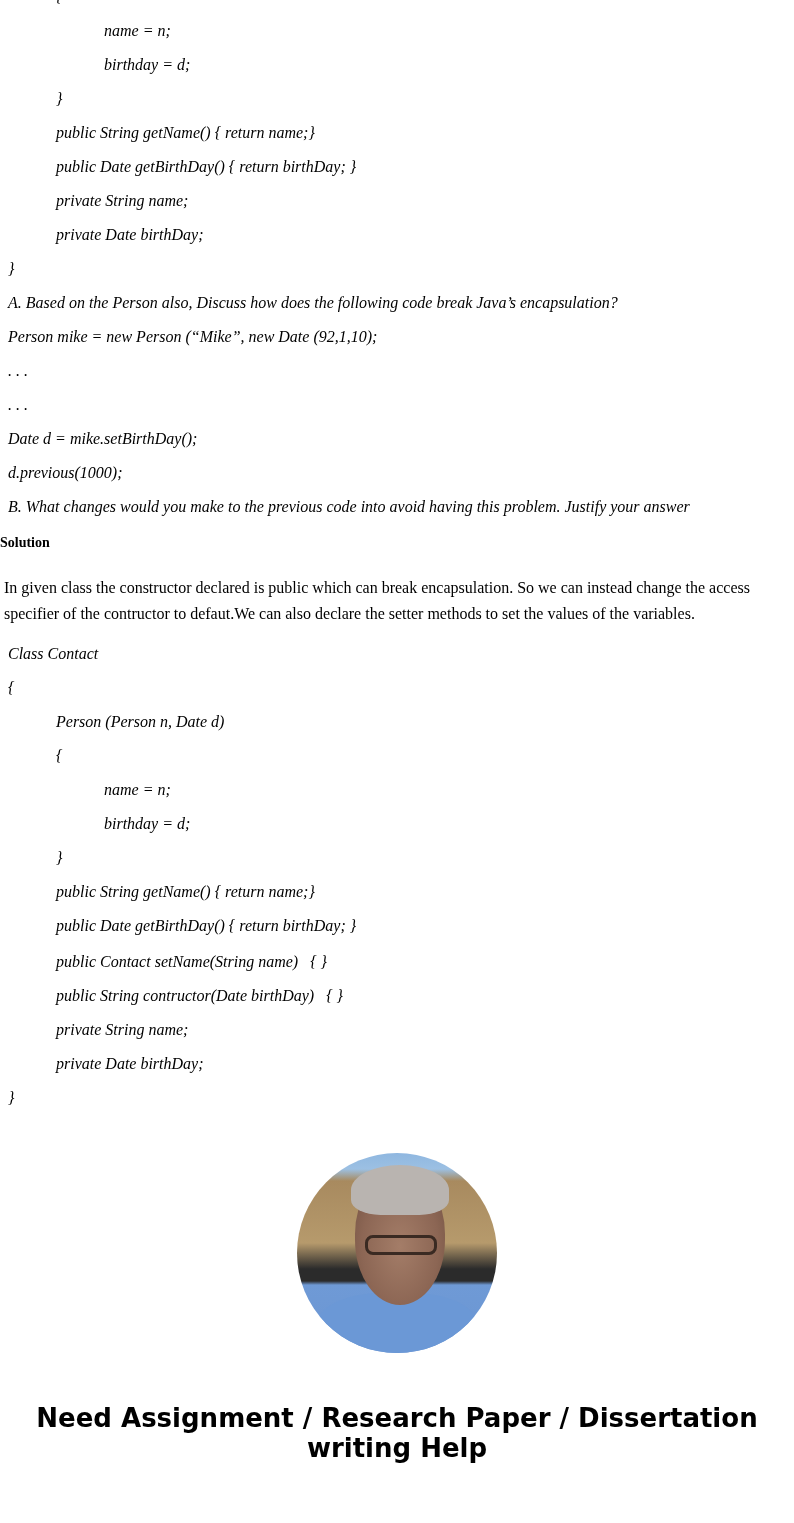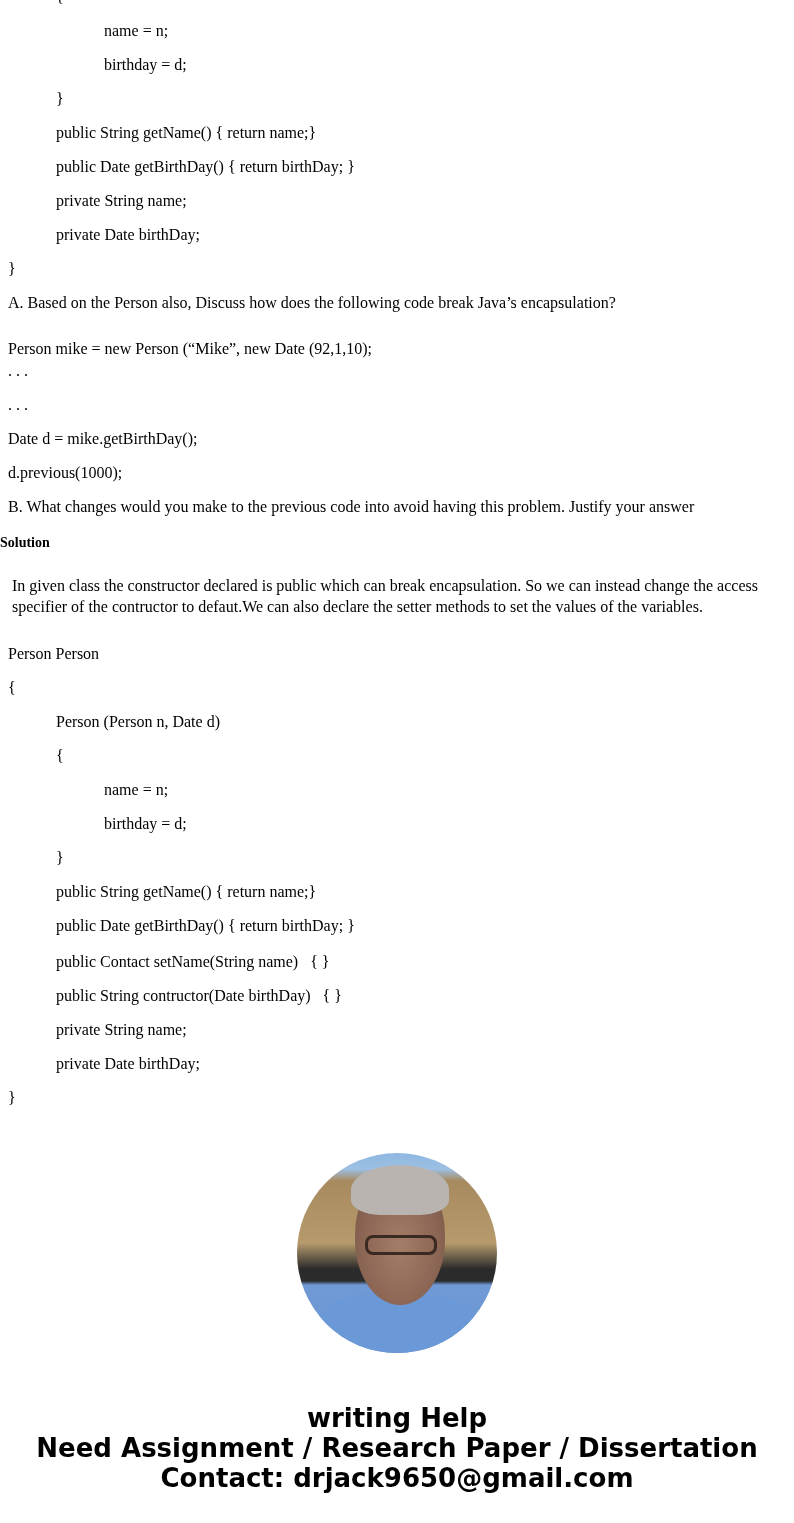--- a/index.html
+++ b/index.html
@@ -1,25 +1,25 @@
 <!DOCTYPE html>
 <html><head>
   <meta charset="utf-8">
   <style>
     html, body { margin: 0; padding: 0; background: #ffffff; }
     body {
       width: 794px; height: 1523px; position: relative; overflow: hidden;
       font-family: "Liberation Serif", "DejaVu Serif", serif;
       font-size: 16px; color: #000;
     }
-    .line { position: absolute; left: 8px; white-space: pre; line-height: 18px; }
+    .line { position: absolute; left: 8px; white-space: pre; line-height: 18px; font-style: italic; }
     .ind1 { left: 56px; }
     .ind2 { left: 104px; }
     .heading { position: absolute; left: 0; font-weight: bold; font-size: 14px; }
-    .para { position: absolute; left: 12px; width: 770px; line-height: 21px; }
+    .para { position: absolute; left: 4px; width: 770px; line-height: 26px; }
     .avatar {
       position: absolute; left: 297px; top: 1153px; width: 200px; height: 200px;
       border-radius: 50%; overflow: hidden;
       background: linear-gradient(180deg, #8fb7e0 0%, #9cc0e3 8%, #a88a5f 14%, #b69a6c 45%, #2b2b2b 58%, #2b2b2b 64%, #6f9ad6 66%, #6a95d2 100%);
     }
     .avatar .face {
       position: absolute; left: 58px; top: 22px; width: 90px; height: 130px;
       border-radius: 45% 45% 50% 50%;
       background: radial-gradient(ellipse at 50% 55%, #a47d68 0%, #8c6654 60%, #6f5040 100%);
     }
@@ -48,32 +48,32 @@
 <div class="line ind2" style="top:22px">name = n;</div>
 <div class="line ind2" style="top:56px">birthday = d;</div>
 <div class="line ind1" style="top:90px">}</div>
 <div class="line ind1" style="top:124px">public String getName() { return name;}</div>
 <div class="line ind1" style="top:158px">public Date getBirthDay() { return birthDay; }</div>
 <div class="line ind1" style="top:192px">private String name;</div>
 <div class="line ind1" style="top:226px">private Date birthDay;</div>
 <div class="line" style="top:260px">}</div>
 
 <div class="line" style="top:294px">A. Based on the Person also, Discuss how does the following code break Java’s encapsulation?</div>
-<div class="line" style="top:340px">Person mike = new Person (“Mike”, new Date (92,1,10);</div>
+<div class="line" style="top:328px">Person mike = new Person (“Mike”, new Date (92,1,10);</div>
 <div class="line" style="top:362px">. . .</div>
 <div class="line" style="top:396px">. . .</div>
-<div class="line" style="top:430px">Date d = mike.getBirthDay();</div>
+<div class="line" style="top:430px">Date d = mike.setBirthDay();</div>
 <div class="line" style="top:464px">d.previous(1000);</div>
 
 <div class="line" style="top:498px">B. What changes would you make to the previous code into avoid having this problem. Justify your answer</div>
 
 <div class="heading" style="top:535px">Solution</div>
 <div class="para" style="top:575px">In given class the constructor declared is public which can break encapsulation. So we can instead change the access specifier of the contructor to defaut.We can also declare the setter methods to set the values of the variables.</div>
 
-<div class="line" style="top:645px">Person Person</div>
+<div class="line" style="top:645px">Class Contact</div>
 <div class="line" style="top:679px">{</div>
 <div class="line ind1" style="top:713px">Person (Person n, Date d)</div>
 <div class="line ind1" style="top:747px">{</div>
 <div class="line ind2" style="top:781px">name = n;</div>
 <div class="line ind2" style="top:815px">birthday = d;</div>
 <div class="line ind1" style="top:849px">}</div>
 <div class="line ind1" style="top:883px">public String getName() { return name;}</div>
 <div class="line ind1" style="top:917px">public Date getBirthDay() { return birthDay; }</div>
 <div class="line ind1" style="top:953px">public Contact setName(String name)   { }</div>
 <div class="line ind1" style="top:987px">public String contructor(Date birthDay)   { }</div>
@@ -82,16 +82,15 @@
 <div class="line" style="top:1089px">}</div>
 
 <div class="avatar">
   <div class="shirt"></div>
   <div class="face"></div>
   <div class="hair"></div>
   <div class="glasses"></div>
 </div>
 
 <div class="ad">
+  <div>Need Assignment / Research Paper / Dissertation</div>
   <div>writing Help</div>
-  <div>Need Assignment / Research Paper / Dissertation</div>
-  <div>Contact: drjack9650@gmail.com</div>
 </div>
 
 </body></html>

